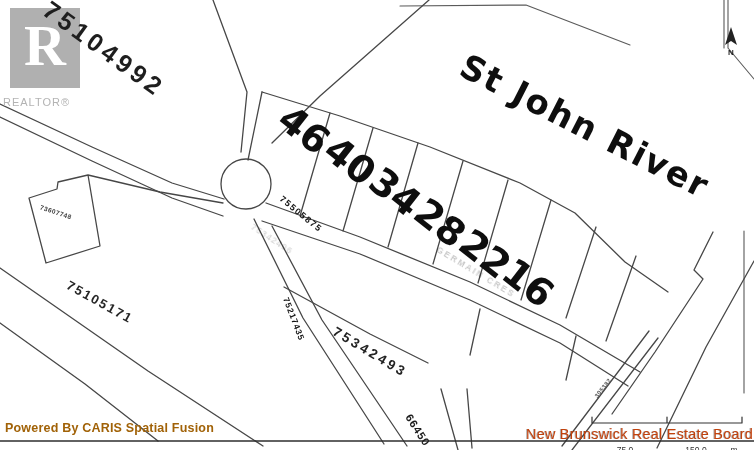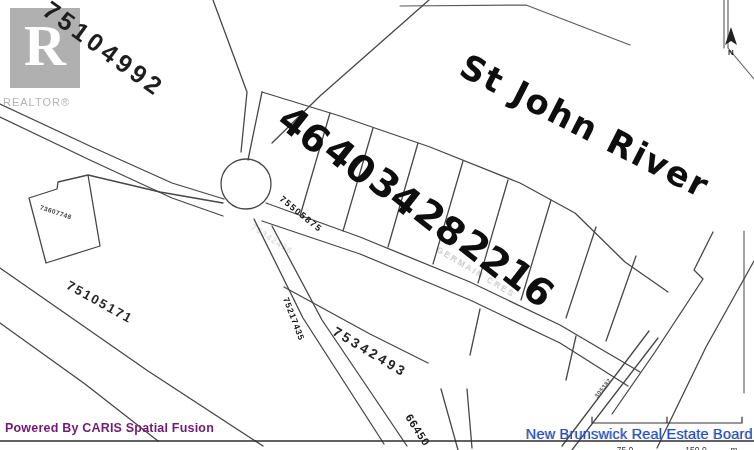--- a/index.html
+++ b/index.html
@@ -23,24 +23,24 @@
   .logo-letter{
     font-family:"Liberation Serif",serif;font-weight:700;font-size:58px;
     color:#ffffff;line-height:1;margin-top:-4px;
   }
   .wordmark{
     position:absolute;left:3px;top:96px;font-size:11px;letter-spacing:1px;
     color:#b3b3b3;font-weight:400;
   }
   .powered{
     position:absolute;left:5px;top:421px;font-size:12.5px;font-weight:700;
-    color:#701a75;letter-spacing:0.2px;filter:blur(0.2px);
+    color:#a16207;letter-spacing:0.2px;filter:blur(0.2px);
   }
   .board{
-    position:absolute;right:1px;top:426px;font-size:14.5px;color:#1d4ed8;
+    position:absolute;right:1px;top:426px;font-size:14.5px;color:#c2410c;
     text-shadow:-1px 0 0 rgba(80,80,80,0.45);letter-spacing:0.2px;
   }
   .scale-lbl{position:absolute;font-size:8.5px;color:#333;transform:translate(-50%,0);margin-top:20px;}
   .north-n{
     position:absolute;left:731px;top:48px;font-size:8px;font-weight:700;color:#222;
     transform:translate(-50%,0);
   }
 </style>
 </head>
 <body>

